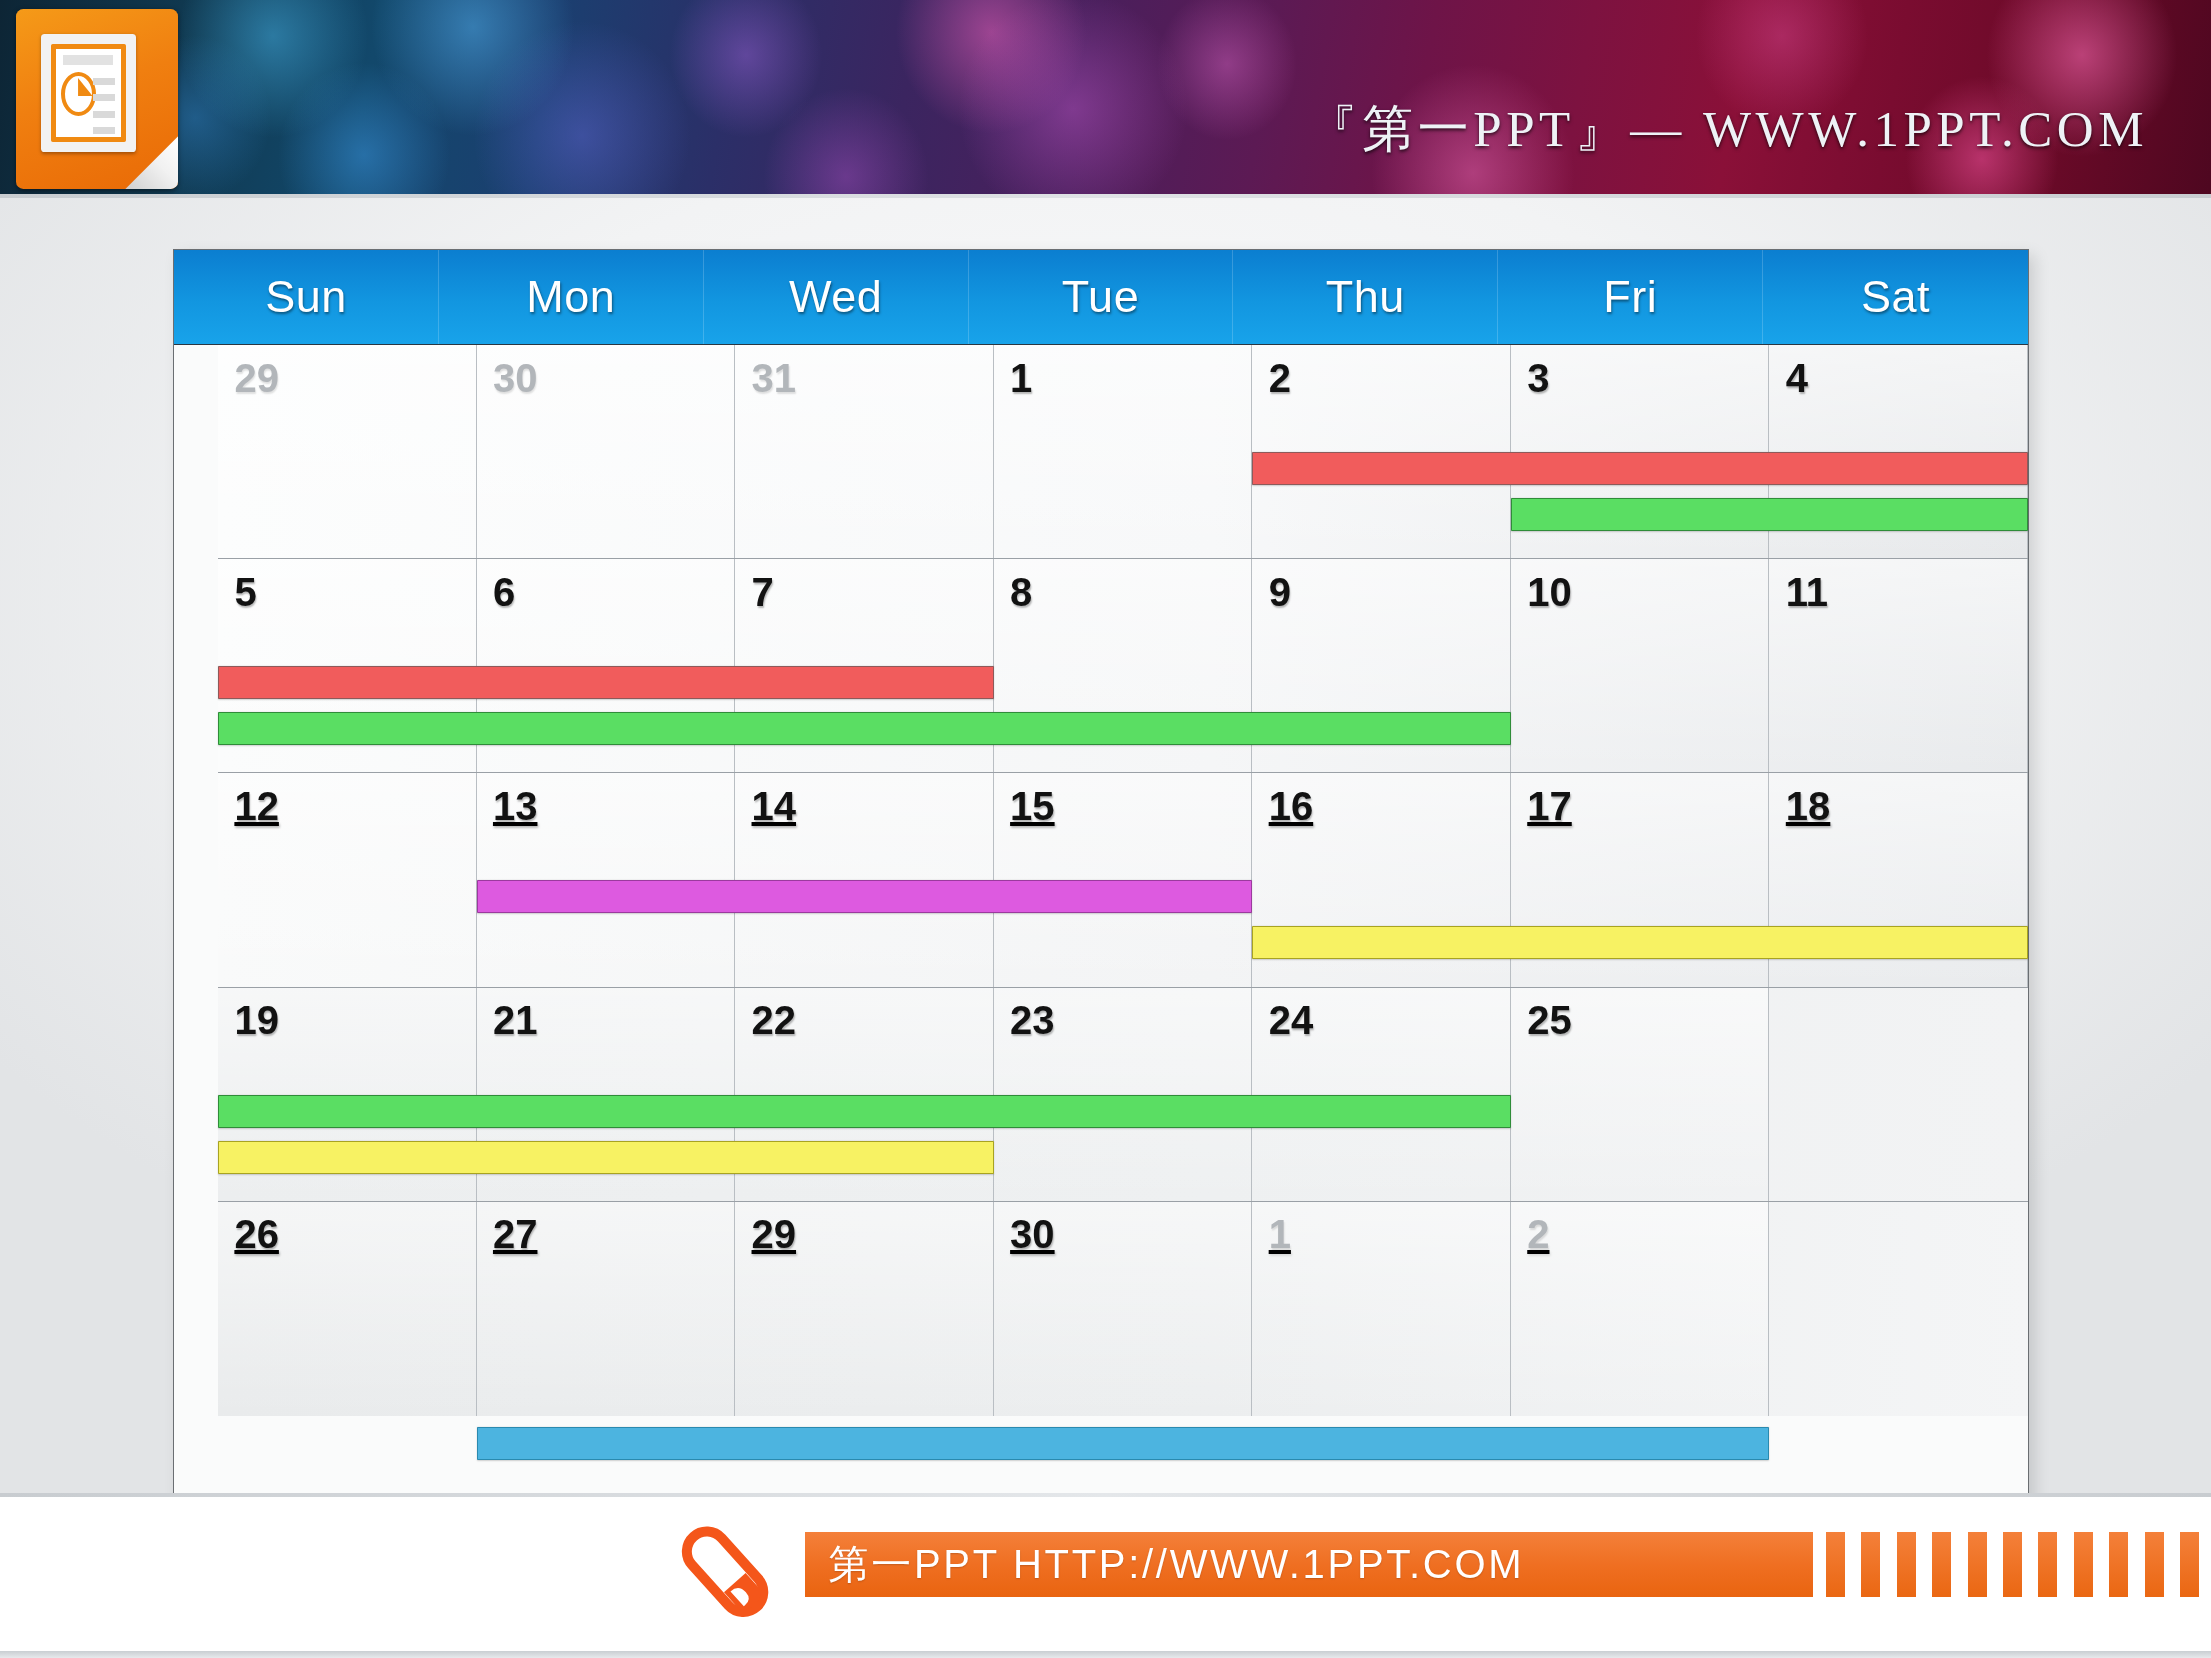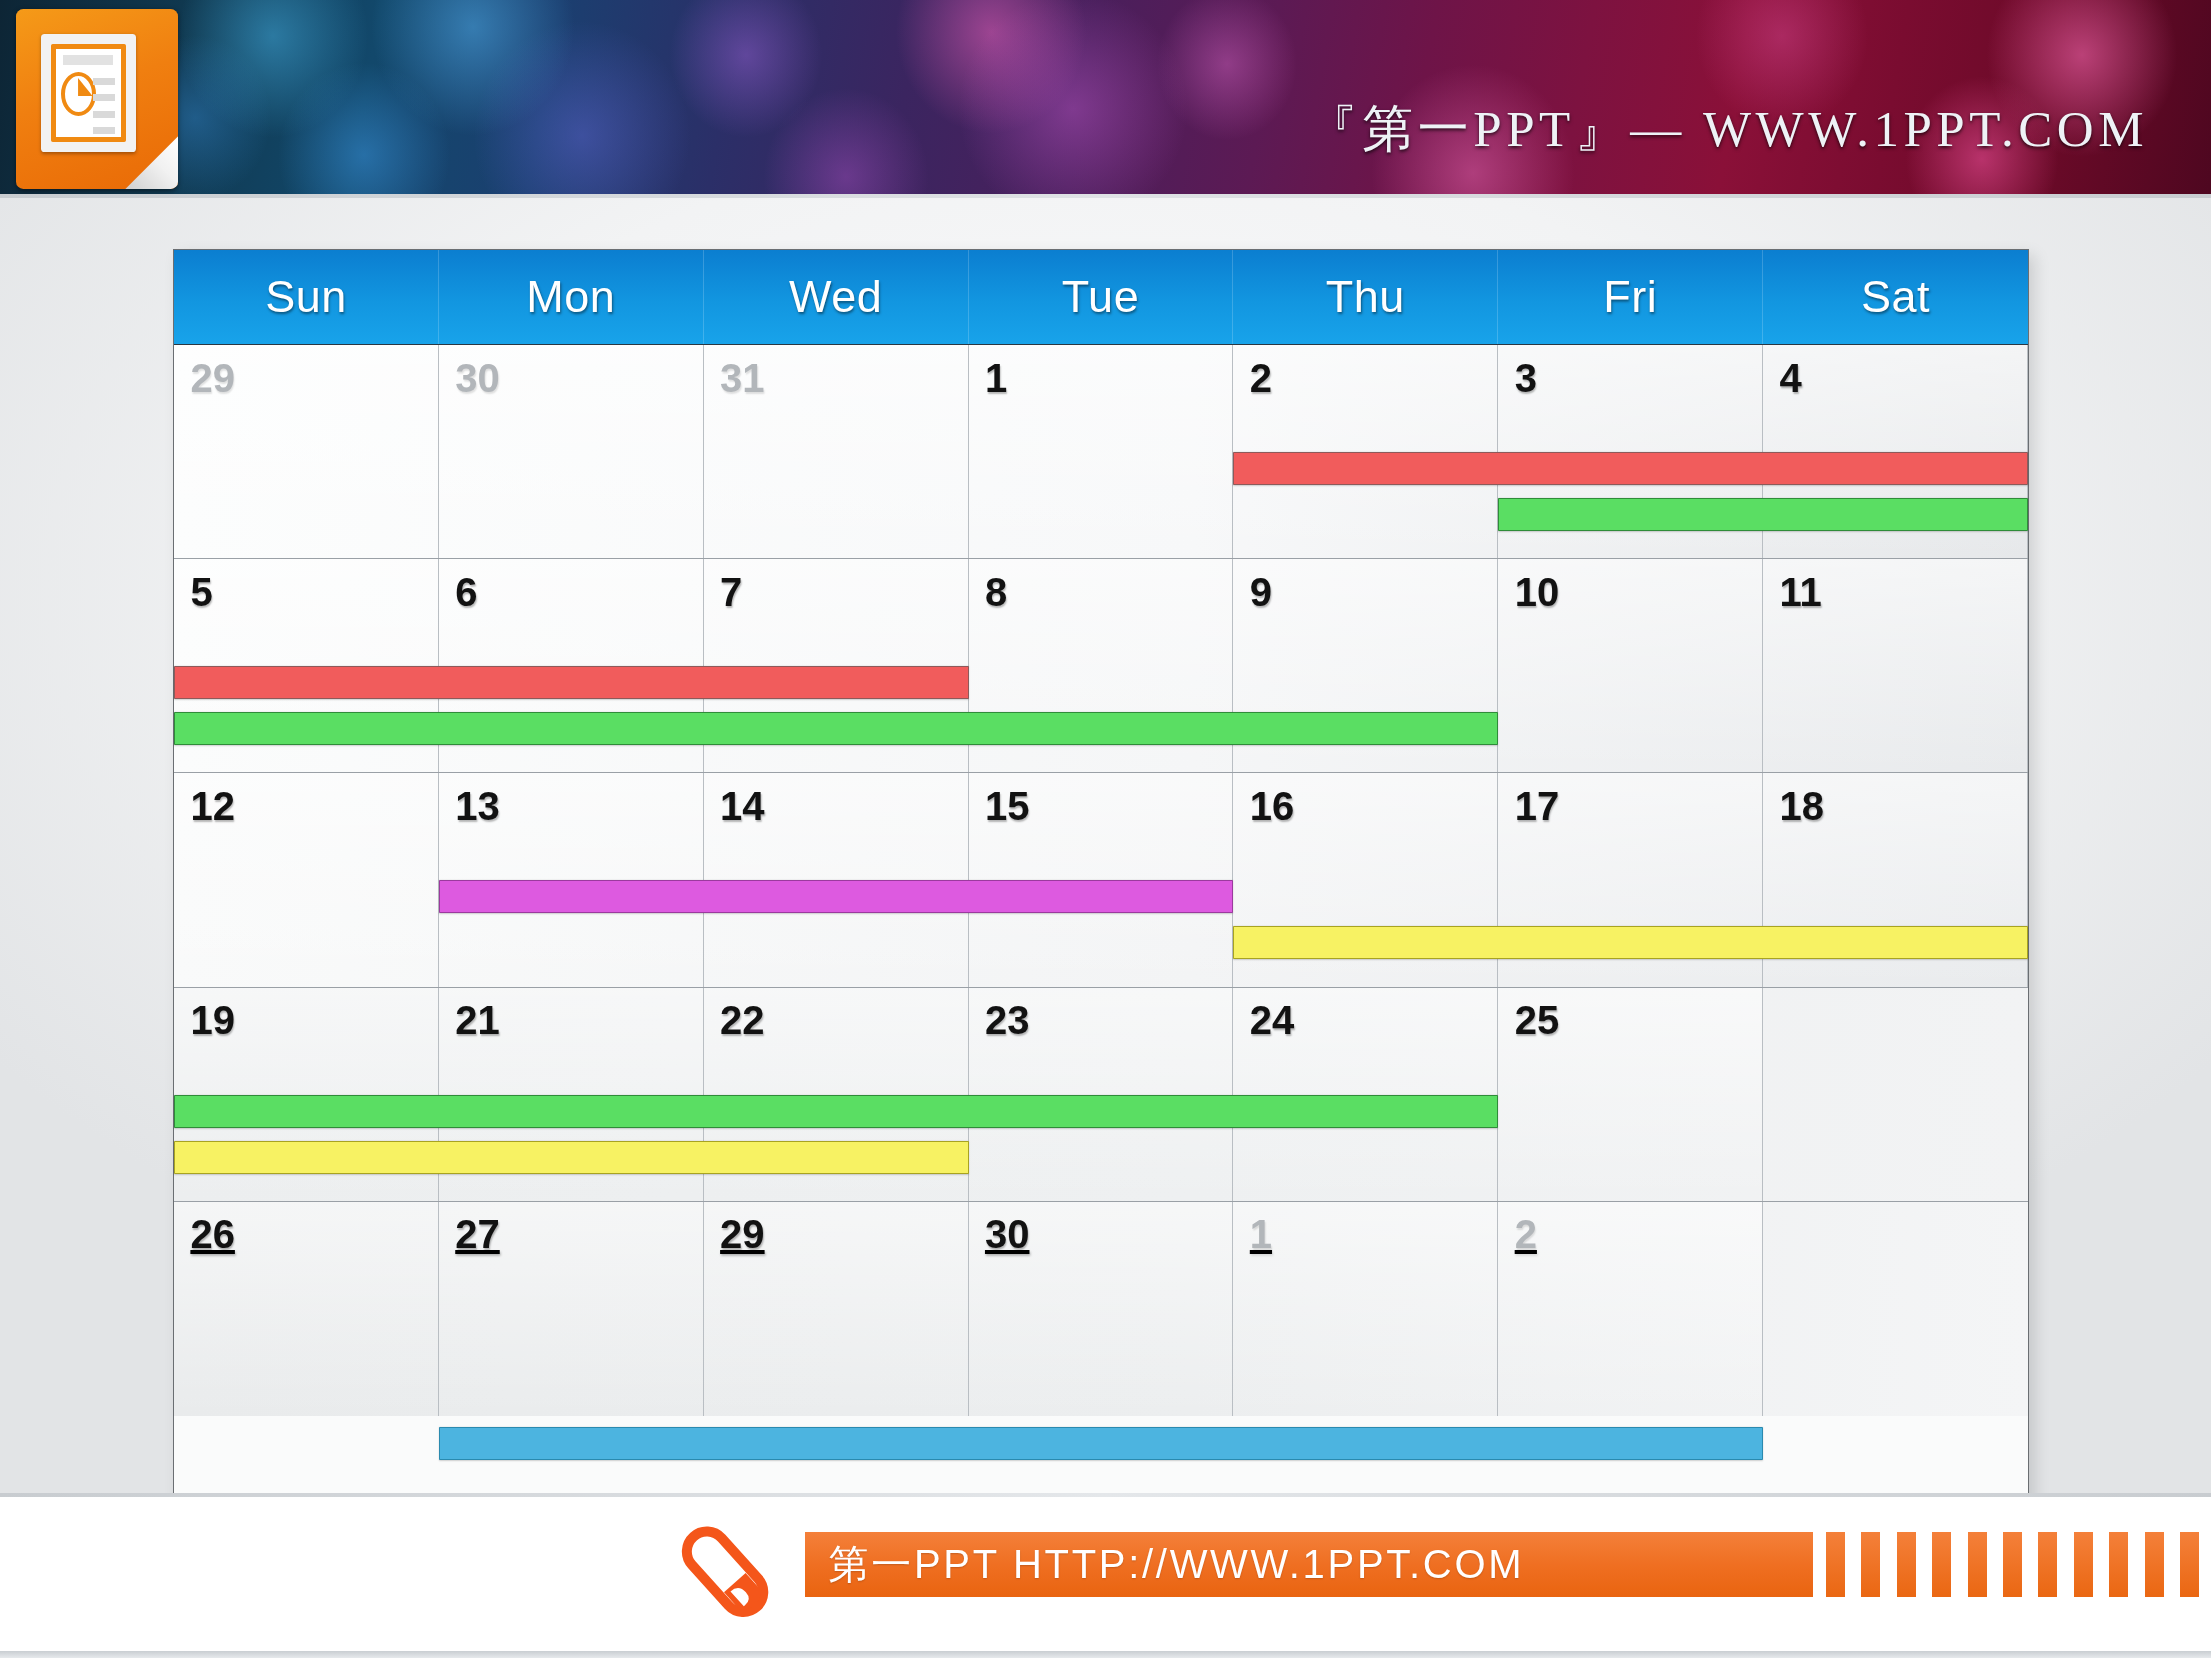--- a/index.html
+++ b/index.html
@@ -159,35 +159,36 @@
   .cal-body {
     display: grid;
     grid-template-rows: repeat(5, 1fr);
     height: 1071px;
   }
   .week {
     position: relative;
     display: grid;
     grid-template-columns: repeat(7, 1fr);
     border-bottom: 0.9px solid #9aa0a6;
+    margin-left: 44px;
   }
   .week:last-child { border-bottom: none; }
 
   .daycell {
     position: relative;
     border-right: 0.9px solid #b9bec3;
     padding: 12.7px 0 0 16.4px;
     background: linear-gradient(to bottom, rgba(255,255,255,.55), rgba(255,255,255,0));
   }
   .daycell:last-child { border-right: none; }
 
   
   .week.w1 { background: linear-gradient(to right, #fcfdfd 0%, #f7f8f9 55%, #e6e8ea 100%); }
   .week.w2 { background: linear-gradient(to right, #fbfcfc 0%, #f5f6f7 55%, #e8eaec 100%); }
-  .week.w3 { background: linear-gradient(to right, #f9fafa 0%, #f3f4f5 55%, #e9ebed 100%); }
+  .week.w3 { background: linear-gradient(to right, #f9fafa 0%, #f3f4f5 55%, #e9ebed 100%); text-decoration: underline; }
   .week.w4 { background: linear-gradient(to right, #eceeef 0%, #eef0f1 55%, #f2f3f4 100%); }
   .week.w5 { background: linear-gradient(to right, #e9ebec 0%, #eceeef 55%, #f4f5f6 100%); text-decoration: underline; }
 
   .daynum {
     font-size: 40px;
     font-weight: bold;
     color: #121212;
     text-shadow: 0.9px 1.8px 1.8px rgba(0,0,0,.28);
     line-height: 1;
   }

